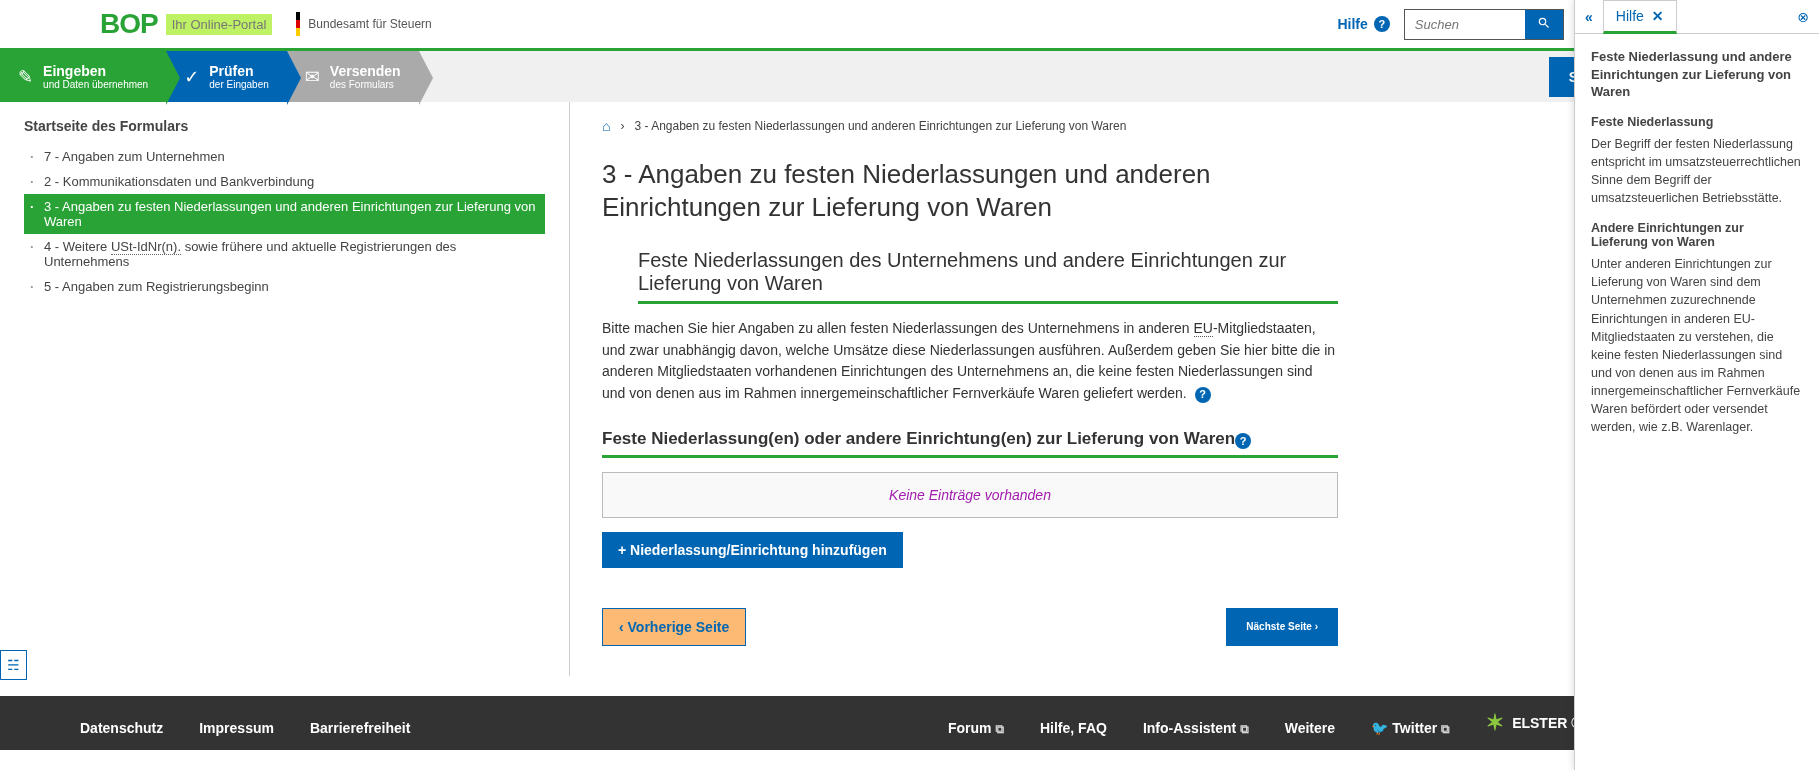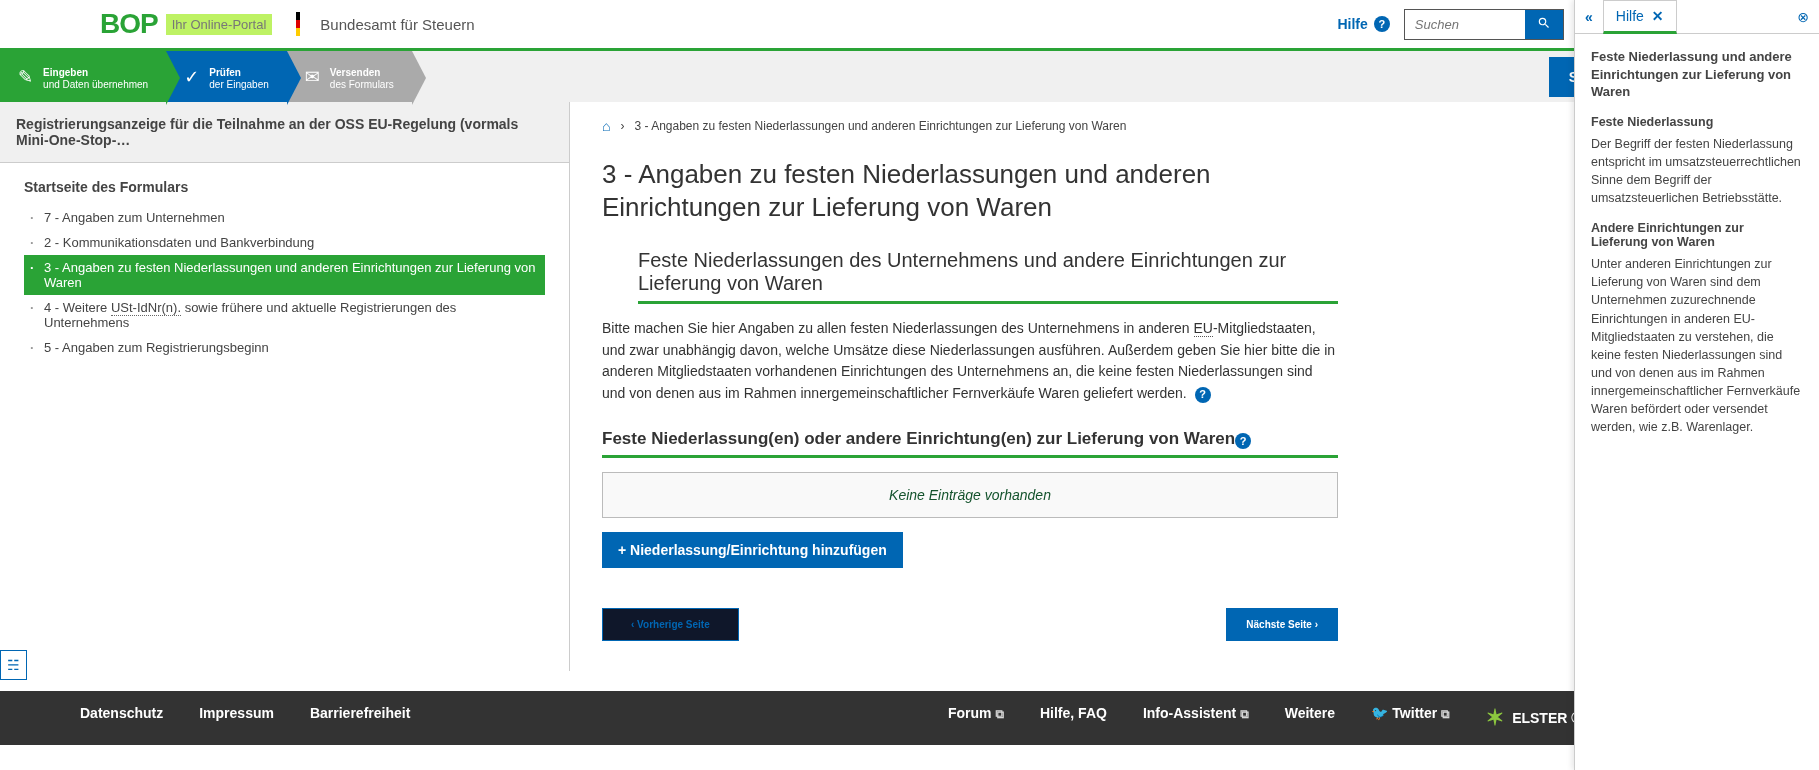--- a/index.html
+++ b/index.html
@@ -1,42 +1,42 @@
 <!DOCTYPE html>
 <html><head>
 <meta charset="utf-8">
 <style>
 * { box-sizing: border-box; margin: 0; padding: 0; }
 body { font-family: -apple-system, BlinkMacSystemFont, "Segoe UI", Arial, sans-serif; font-size: 14px; color: #333; background: #fff; }
 .header { display: flex; align-items: center; padding: 8px 20px 8px 100px; border-bottom: 3px solid #2aa336; }
 .logo-area { display: flex; align-items: center; gap: 8px; }
 .bop-logo { font-size: 28px; font-weight: 800; color: #2aa336; letter-spacing: -1px; }
 .logo-sub { color: #777; font-size: 13px; background: #bef264; padding: 3px 6px; }
-.bund-logo { margin-left: 16px; display: flex; align-items: center; gap: 20px; font-size: 15px; color: #555; }
+.bund-logo { margin-left: 16px; display: flex; align-items: center; gap: 8px; font-size: 12px; color: #555; }
 .bund-flag { width: 4px; height: 24px; background: linear-gradient(to bottom, #000 33%, #d00 33%, #d00 66%, #fc0 66%); }
 .header-right { margin-left: auto; display: flex; align-items: center; gap: 14px; }
 .hilfe-link { color: #0066b3; font-weight: 600; font-size: 14px; cursor: pointer; display: flex; align-items: center; gap: 6px; }
 .q-circle { display: inline-flex; width: 16px; height: 16px; border-radius: 50%; background: #0066b3; color: #fff; font-size: 11px; font-weight: bold; align-items: center; justify-content: center; }
 .search-box { display: flex; border: 1.5px solid #555; }
 .search-input { border: none; padding: 6px 10px; font-style: italic; font-size: 13px; width: 120px; outline: none; }
 .search-btn { background: #0066b3; border: none; padding: 6px 12px; color: #fff; cursor: pointer; }
 .user-link { color: #0066b3; font-weight: 500; display: flex; align-items: center; gap: 6px; cursor: pointer; }
 .abmelden-btn { border: 1.5px solid #0066b3; color: #0066b3; background: #fff; padding: 7px 18px; font-weight: 600; cursor: pointer; font-size: 14px; }
 .auto-text { font-size: 11px; color: #666; line-height: 1.2; }
 
 .wizard-bar { display: flex; align-items: center; background: #f0f0f0; padding: 0; }
 .wiz-step { display: flex; align-items: center; gap: 10px; padding: 12px 18px; color: #fff; position: relative; }
 .wiz-step.green { background: #2aa336; }
 .wiz-step.blue { background: #0066b3; }
 .wiz-step.grey { background: #aaa; }
 .wiz-step::after { content: ""; position: absolute; right: -14px; top: 0; bottom: 0; width: 0; height: 0; border-top: 27px solid transparent; border-bottom: 27px solid transparent; z-index: 2; }
 .wiz-step.green::after { border-left: 14px solid #2aa336; }
 .wiz-step.blue::after { border-left: 14px solid #0066b3; }
 .wiz-step.grey::after { border-left: 14px solid #aaa; }
-.wiz-title { font-weight: 700; font-size: 10px; }
+.wiz-title { font-weight: 700; font-size: 14px; }
 .wiz-sub { font-size: 10px; display: block; }
 .wiz-icon { font-size: 18px; }
 .save-btn { margin-left: auto; background: #0066b3; color: #fff; border: none; padding: 12px 20px; font-weight: 600; cursor: pointer; font-size: 14px; }
 
 .main-area { display: flex; }
 .sidebar { width: 570px; border-right: 1px solid #ccc; }
 .form-title { background: #f0f0f0; padding: 14px 16px; font-size: 14px; font-weight: 700; color: #444; border-bottom: 1px solid #ccc; }
 .nav-list { padding: 16px 24px; }
 .nav-head { font-weight: 700; margin-bottom: 10px; color: #444; }
 .nav-item { padding: 5px 0 5px 20px; color: #444; cursor: pointer; position: relative; font-size: 13px; }
@@ -50,28 +50,28 @@
 
 .content { flex: 1; padding: 16px 32px 30px; max-width: 800px; }
 .breadcrumb { font-size: 12px; color: #444; margin-bottom: 24px; display: flex; align-items: center; gap: 10px; }
 .home-ic { color: #0066b3; font-size: 14px; }
 h1 { font-size: 26px; font-weight: 500; color: #333; margin-bottom: 26px; line-height: 1.25; }
 h2 { font-size: 20px; font-weight: 500; border-bottom: 3px solid #2aa336; padding-bottom: 6px; margin-bottom: 14px; margin-left: 36px; }
 .desc { font-size: 14px; line-height: 1.55; color: #333; margin-bottom: 24px; }
 .eu-abbr { border-bottom: 1px dotted #555; }
 h3 { font-size: 17px; font-weight: 600; border-bottom: 3px solid #2aa336; padding-bottom: 6px; margin-bottom: 14px; display: flex; align-items: flex-end; }
 
-.entry-box { border: 1px solid #bbb; background: #f9f9f9; padding: 14px; text-align: center; font-style: italic; color: #14532d; margin-bottom: 14px; }
+.entry-box { border: 1px solid #bbb; background: #f9f9f9; padding: 14px; text-align: center; font-style: italic; color: #a21caf; margin-bottom: 14px; }
 .add-btn { background: #0066b3; color: #fff; border: none; padding: 10px 16px; font-weight: 600; cursor: pointer; font-size: 14px; }
 
 .pager { display: flex; justify-content: space-between; margin-top: 40px; }
-.prev-btn { border: 1.5px solid #0066b3; color: #0066b3; background: #0f172a; padding: 10px 28px; font-weight: 600; cursor: pointer; font-size: 10px; }
+.prev-btn { border: 1.5px solid #0066b3; color: #0066b3; background: #fdba74; padding: 10px 16px; font-weight: 600; cursor: pointer; font-size: 14px; }
 .next-btn { background: #0066b3; color: #fff; border: none; padding: 10px 20px; font-weight: 600; cursor: pointer; font-size: 10px; }
 
-.footer { background: #333; color: #fff; padding: 14px 80px; display: flex; align-items: flex-start; gap: 36px; font-size: 14px; font-weight: 600; margin-top: 20px; }
+.footer { background: #333; color: #fff; padding: 14px 80px; display: flex; align-items: flex-end; gap: 36px; font-size: 14px; font-weight: 600; margin-top: 20px; }
 .footer .spacer { flex: 1; }
 .elster { display: flex; align-items: center; gap: 8px; }
 .elster-star { color: #8cc63f; font-size: 22px; }
 .ext-ic { font-size: 12px; opacity: 0.8; }
 
 .help-panel { position: fixed; top: 0; right: 0; width: 245px; height: 100vh; background: #fff; border-left: 1px solid #ccc; box-shadow: -2px 0 6px rgba(0,0,0,0.1); }
 .help-tabs { display: flex; align-items: center; border-bottom: 1px solid #ccc; }
 .help-chev { padding: 8px 10px; color: #0066b3; cursor: pointer; font-weight: bold; }
 .help-tab { border: 1px solid #ccc; border-bottom: 3px solid #2aa336; padding: 7px 12px; color: #0066b3; font-weight: 500; display: flex; align-items: center; gap: 8px; margin-bottom: -1px; background: #fff; }
 .help-close { color: #0066b3; cursor: pointer; font-weight: bold; }
@@ -130,21 +130,20 @@
   </div>
   <div class="wiz-step grey">
     <span class="wiz-icon">✉</span>
     <span><span class="wiz-title">Versenden</span><span class="wiz-sub">des Formulars</span></span>
   </div>
   <button class="save-btn">Speichern und Formular verlassen</button>
 </div>
 
 <div class="main-area">
   <div class="sidebar">
-    <div class="form-title">Registrierungsanzeige für die Teilnahme an der OSS EU-Regelung (vormals Mini-One-Stop-…</div>
     <div class="nav-list">
       <div class="nav-head">Startseite des Formulars</div>
       <div class="nav-item">7 - Angaben zum Unternehmen</div>
       <div class="nav-item">2 - Kommunikationsdaten und Bankverbindung</div>
       <div class="nav-item active">3 - Angaben zu festen Niederlassungen und anderen Einrichtungen zur Lieferung von Waren</div>
       <div class="nav-item"><span>4 - Weitere </span><span class="ust-abbr">USt-IdNr(n).</span><span> sowie frühere und aktuelle Registrierungen des Unternehmens</span></div>
       <div class="nav-item">5 - Angaben zum Registrierungsbeginn</div>
     </div>
   </div>
 

